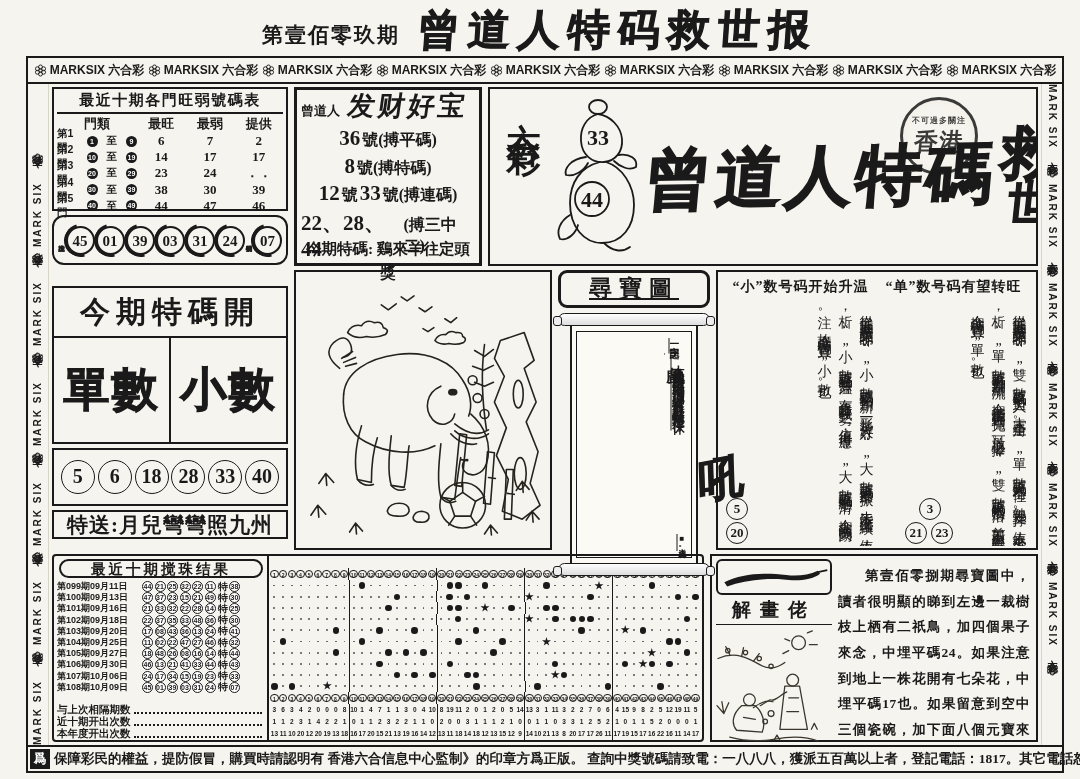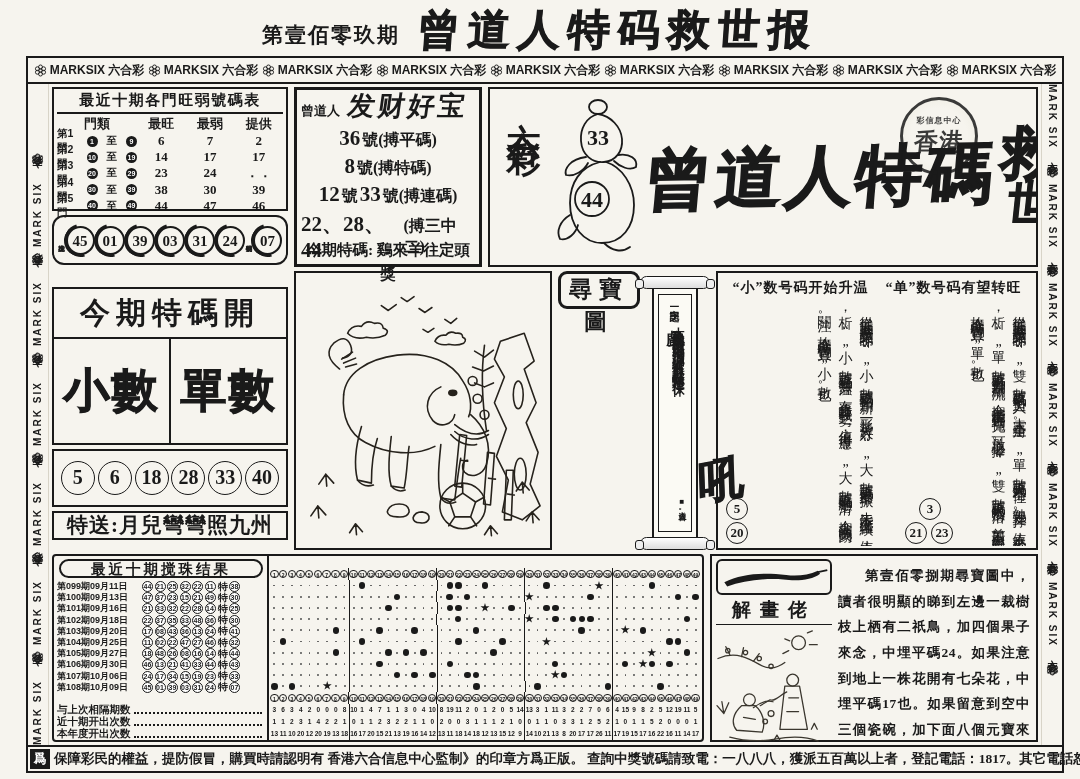--- a/index.html
+++ b/index.html
@@ -115,21 +115,21 @@
   .sf-ball{width:34px;height:34px;border:1.5px solid var(--ink);border-radius:50%;
     font:bold 20px/31px var(--serif);text-align:center;}
   .sf-footer{border:2.5px solid var(--ink);height:29px;display:flex;align-items:center;
     justify-content:center;font:900 21px var(--serif);letter-spacing:1px;}
 
   
   .panelE{width:258px;border:2.5px solid var(--ink);}
   .panelE svg{width:100%;height:100%;}
 
   
-  .panelF{width:152px;border:none;display:flex;flex-direction:row;}
+  .panelF{width:152px;border:none;display:flex;flex-direction:column;text-decoration:underline;}
   .tm-header{border:3.5px solid var(--ink);border-radius:9px;height:38px;
     font:900 23px/32px var(--serif);text-align:center;letter-spacing:7px;}
   .scroll{flex:1;margin-top:5px;display:flex;flex-direction:column;}
   .roller{height:13px;border:1.5px solid var(--ink);border-radius:7px;position:relative;
     background:linear-gradient(#fff,#ddd);}
   .roller::before,.roller::after{content:"";position:absolute;top:2px;width:7px;height:8px;
     border:1.5px solid var(--ink);border-radius:3px;background:#eee;}
   .roller::before{left:-6px;} .roller::after{right:-6px;}
   .scroll-body{flex:1;margin:0 12px;border-left:2px solid var(--ink);border-right:2px solid var(--ink);
     background:#fbfaf4;padding:5px 4px;display:flex;}
@@ -600,40 +600,40 @@
             <path d="M70 60 C82 58 90 64 88 72 C82 76 72 72 66 66"></path>
             <path d="M52 67 C32 72 22 88 22 108 C22 132 36 148 54 148 C74 148 86 132 86 110 C86 90 74 72 58 67"></path>
             <path d="M56 148 C64 156 74 158 82 152"></path>
             <path d="M22 120 C12 126 8 136 12 144 C20 146 28 138 30 130"></path>
             <text x="50" y="50" text-anchor="middle" font-size="22" font-weight="bold" fill="#1a1a1a" stroke="none" font-family="Liberation Serif,serif">33</text>
             <circle cx="44" cy="104" r="17" fill="#f6f4ee"></circle>
             <text x="44" y="112" text-anchor="middle" font-size="22" font-weight="bold" fill="#1a1a1a" stroke="none" font-family="Liberation Serif,serif">44</text>
           </svg>
           <div class="callig">
             <div class="seal">
-              <span class="ring">彩信息中心</span>
+              <span class="ring">不可過多關注</span>
               <span class="main">香港</span>
             </div>
             <span class="cal-main">曾道人特碼</span>
             <div class="cal-stack">
                 <span>救</span>
                 <span>世</span>
               </div>
           </div>
         </section>
       </div>
 
       <div class="row row2">
 
         <section class="panelD">
           <div class="sf-box1">
             <div class="sf-title">今期特碼開</div>
             <div class="sf-cells">
+              <div class="sf-cell">單數</div>
               <div class="sf-cell">小數</div>
-              <div class="sf-cell">單數</div>
             </div>
           </div>
           <div class="sf-balls">
               <div class="sf-ball">5</div>
               <div class="sf-ball">6</div>
               <div class="sf-ball">18</div>
               <div class="sf-ball">28</div>
               <div class="sf-ball">33</div>
               <div class="sf-ball">40</div>
             </div>

